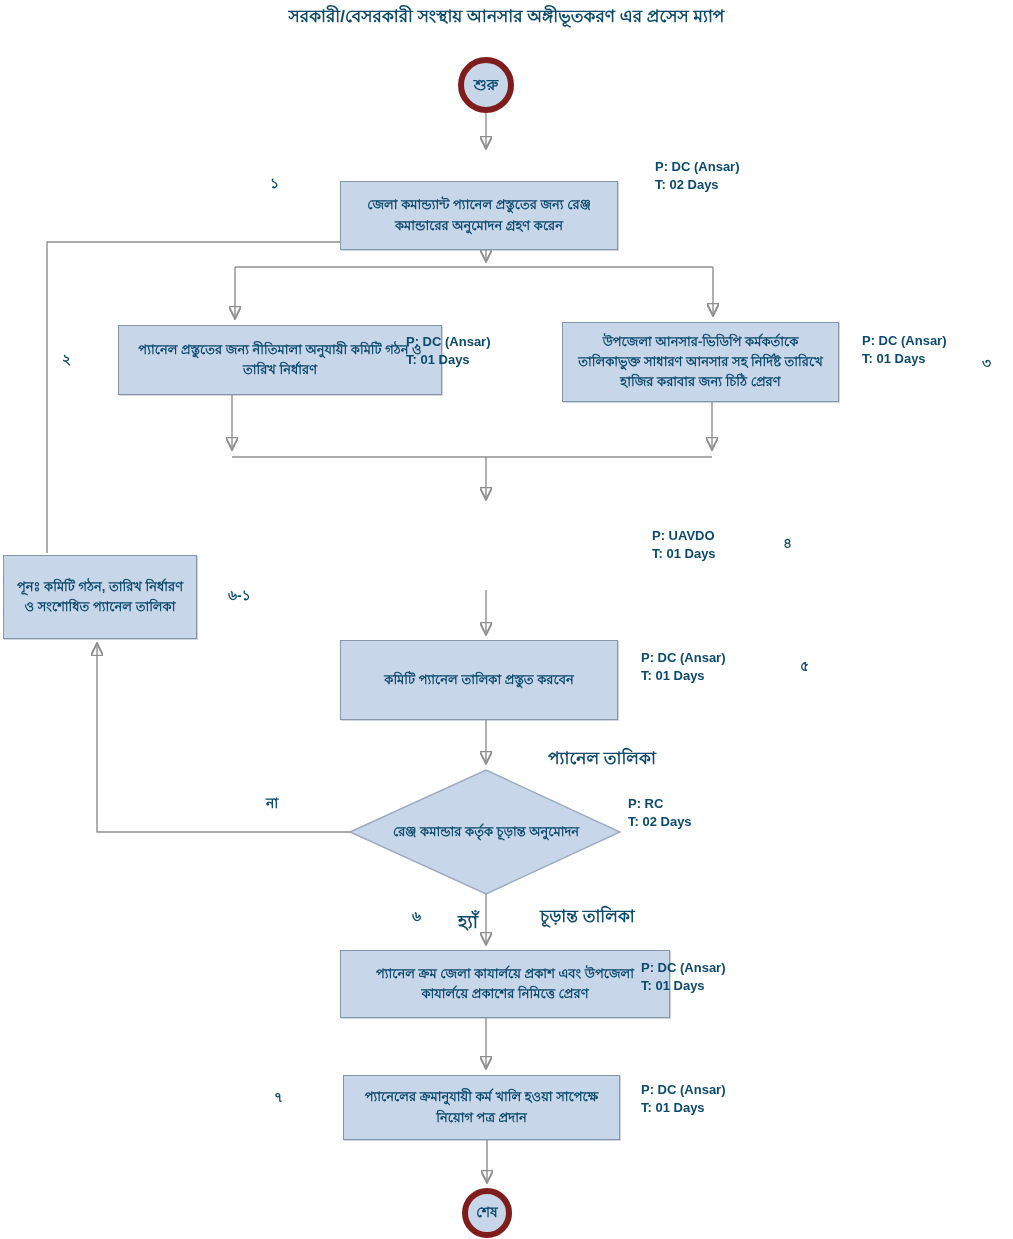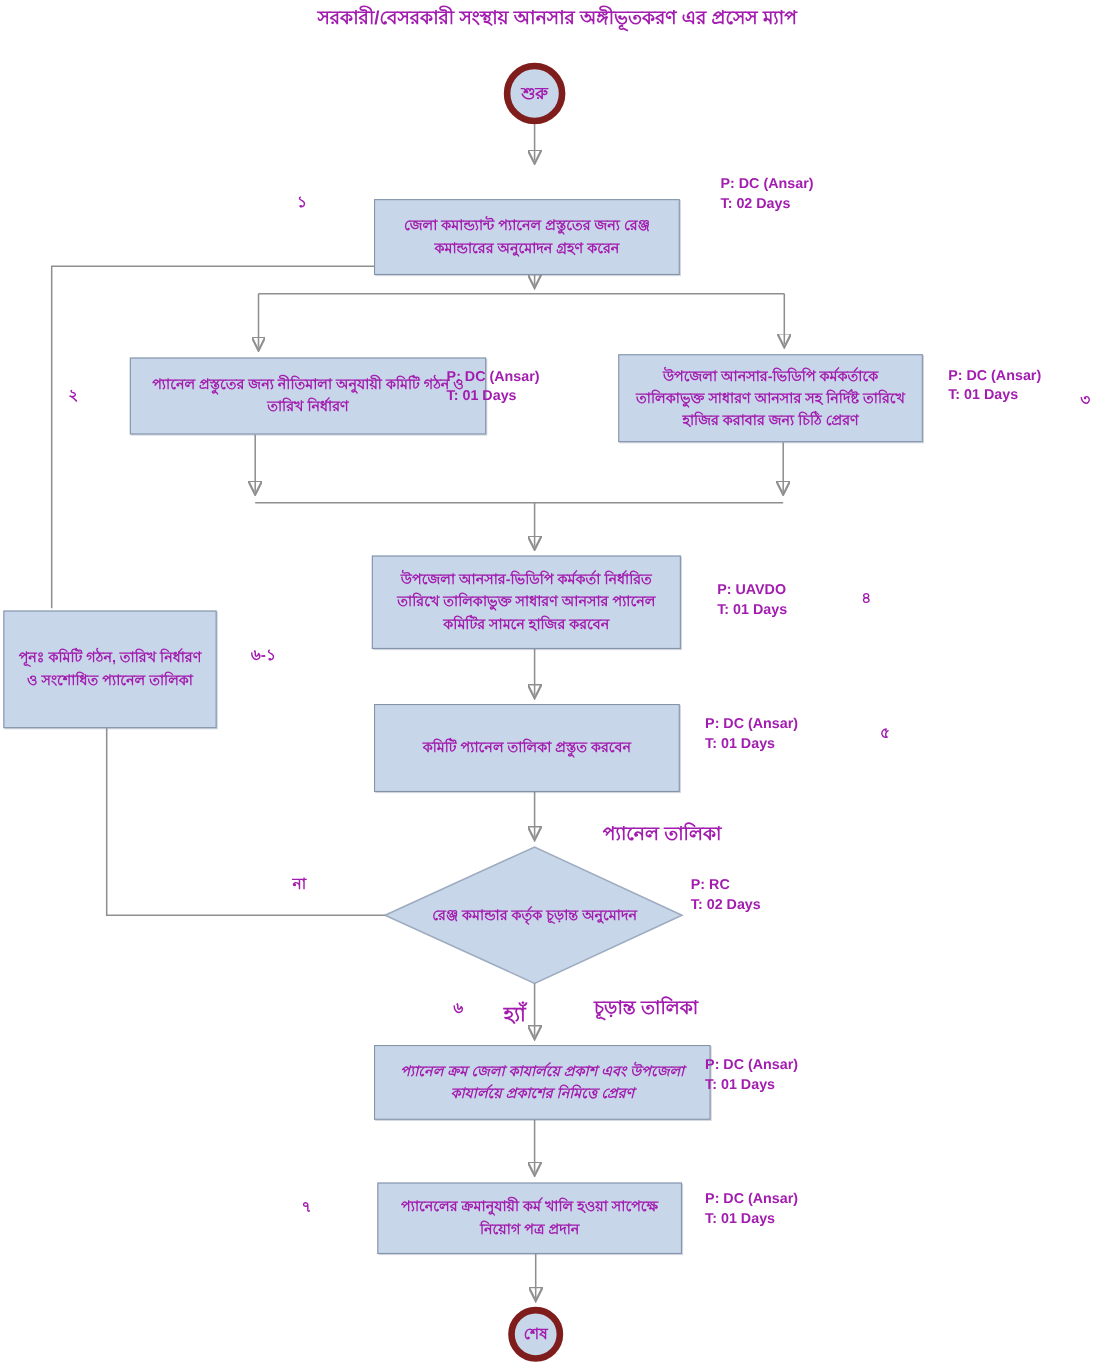--- a/index.html
+++ b/index.html
@@ -1,18 +1,18 @@
 <!DOCTYPE html>
 <html><head>
 <meta charset="utf-8">
 <style>
   html,body{margin:0;padding:0;background:#fff;}
   .canvas{
     position:relative;width:1013px;height:1239px;background:#fff;
-    font-family:"Liberation Sans",sans-serif;color:#a21caf;overflow:hidden;
+    font-family:"Liberation Sans",sans-serif;color:#0c4a6e;overflow:hidden;
   }
   .title{
     position:absolute;left:0;top:3px;width:100%;text-align:center;
     font-size:17px;font-weight:bold;
   }
   .wires{position:absolute;left:0;top:0;}
   .wires path{fill:none;stroke:#8f8f8f;stroke-width:1.4px;}
   .diamond{fill:#c8d6e9;stroke:#9dabbf;stroke-width:1.4px;}
   .box{
     position:absolute;background:#c8d6e9;border:1.5px solid #8494ab;
@@ -90,30 +90,27 @@
 
   <div class="box" style="left:562px;top:322px;width:277px;height:80px;">
     <span>উপজেলা আনসার-ভিডিপি কর্মকর্তাকে তালিকাভুক্ত সাধারণ আনসার সহ নির্দিষ্ট তারিখে হাজির করাবার জন্য চিঠি প্রেরণ</span>
   </div>
   <div class="anno" style="left:862px;top:332px;">
     <div>P: DC (Ansar)</div>
     <div>T: 01 Days</div>
   </div>
   <div class="num" style="left:982px;top:352px;">৩</div>
 
-  <div class="box" style="left:338px;top:505px;width:281px;height:85px;">
-    <span>উপজেলা আনসার-ভিডিপি কর্মকর্তা নির্ধারিত তারিখে তালিকাভুক্ত সাধারণ আনসার প্যানেল কমিটির সামনে হাজির করবেন</span>
-  </div>
   <div class="anno" style="left:652px;top:527px;">
     <div>P: UAVDO</div>
     <div>T: 01 Days</div>
   </div>
   <div class="num" style="left:783px;top:532px;">৪</div>
 
-  <div class="box" style="left:3px;top:555px;width:194px;height:107px;">
+  <div class="box" style="left:3px;top:555px;width:194px;height:84px;">
     <span>পূনঃ  কমিটি গঠন, তারিখ নির্ধারণ ও সংশোধিত প্যানেল তালিকা</span>
   </div>
   <div class="num" style="left:228px;top:584px;">৬-১</div>
 
   <div class="box" style="left:340px;top:640px;width:278px;height:80px;">
     <span>কমিটি প্যানেল তালিকা প্রস্তুত করবেন</span>
   </div>
   <div class="anno" style="left:641px;top:649px;">
     <div>P: DC (Ansar)</div>
     <div>T: 01 Days</div>
@@ -124,21 +121,21 @@
   <div class="diamond-text" style="left:376px;top:798px;width:220px;height:68px;">রেঞ্জ কমান্ডার কর্তৃক চূড়ান্ত অনুমোদন</div>
   <div class="anno" style="left:628px;top:795px;">
     <div>P: RC</div>
     <div>T: 02 Days</div>
   </div>
   <div class="edgelabel" style="left:266px;top:792px;">না</div>
   <div class="num" style="left:412px;top:905px;">৬</div>
   <div class="edgelabel" style="left:458px;top:908px;font-size:18px;">হ্যাঁ</div>
   <div class="biglabel" style="left:540px;top:903px;">চূড়ান্ত তালিকা</div>
 
-  <div class="box" style="left:340px;top:950px;width:306px;height:68px;font-style:italic;">
+  <div class="box" style="left:340px;top:950px;width:330px;height:68px;">
     <span>প্যানেল ক্রম জেলা কাযার্লয়ে প্রকাশ এবং উপজেলা কাযার্লয়ে প্রকাশের নিমিত্তে প্রেরণ</span>
   </div>
   <div class="anno" style="left:641px;top:959px;">
     <div>P: DC (Ansar)</div>
     <div>T: 01 Days</div>
   </div>
 
   <div class="box" style="left:343px;top:1075px;width:277px;height:65px;">
     <span>প্যানেলের ক্রমানুযায়ী কর্ম খালি হওয়া সাপেক্ষে নিয়োগ পত্র প্রদান</span>
   </div>

